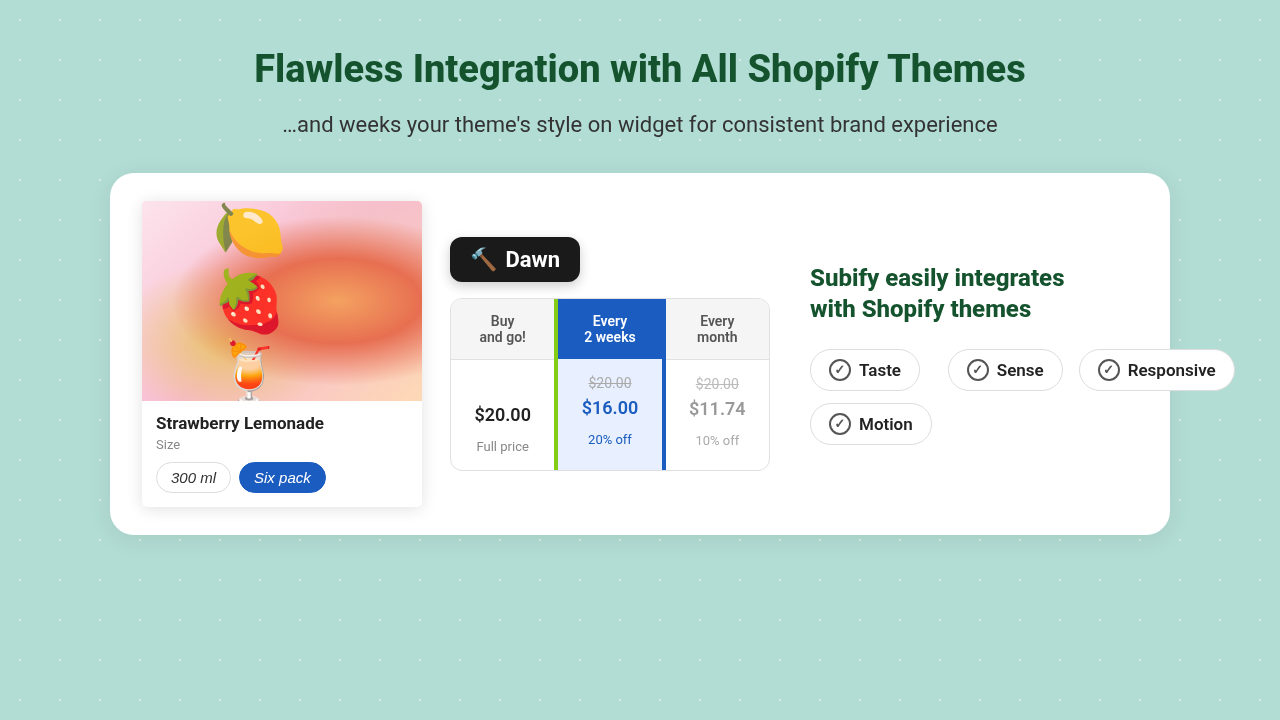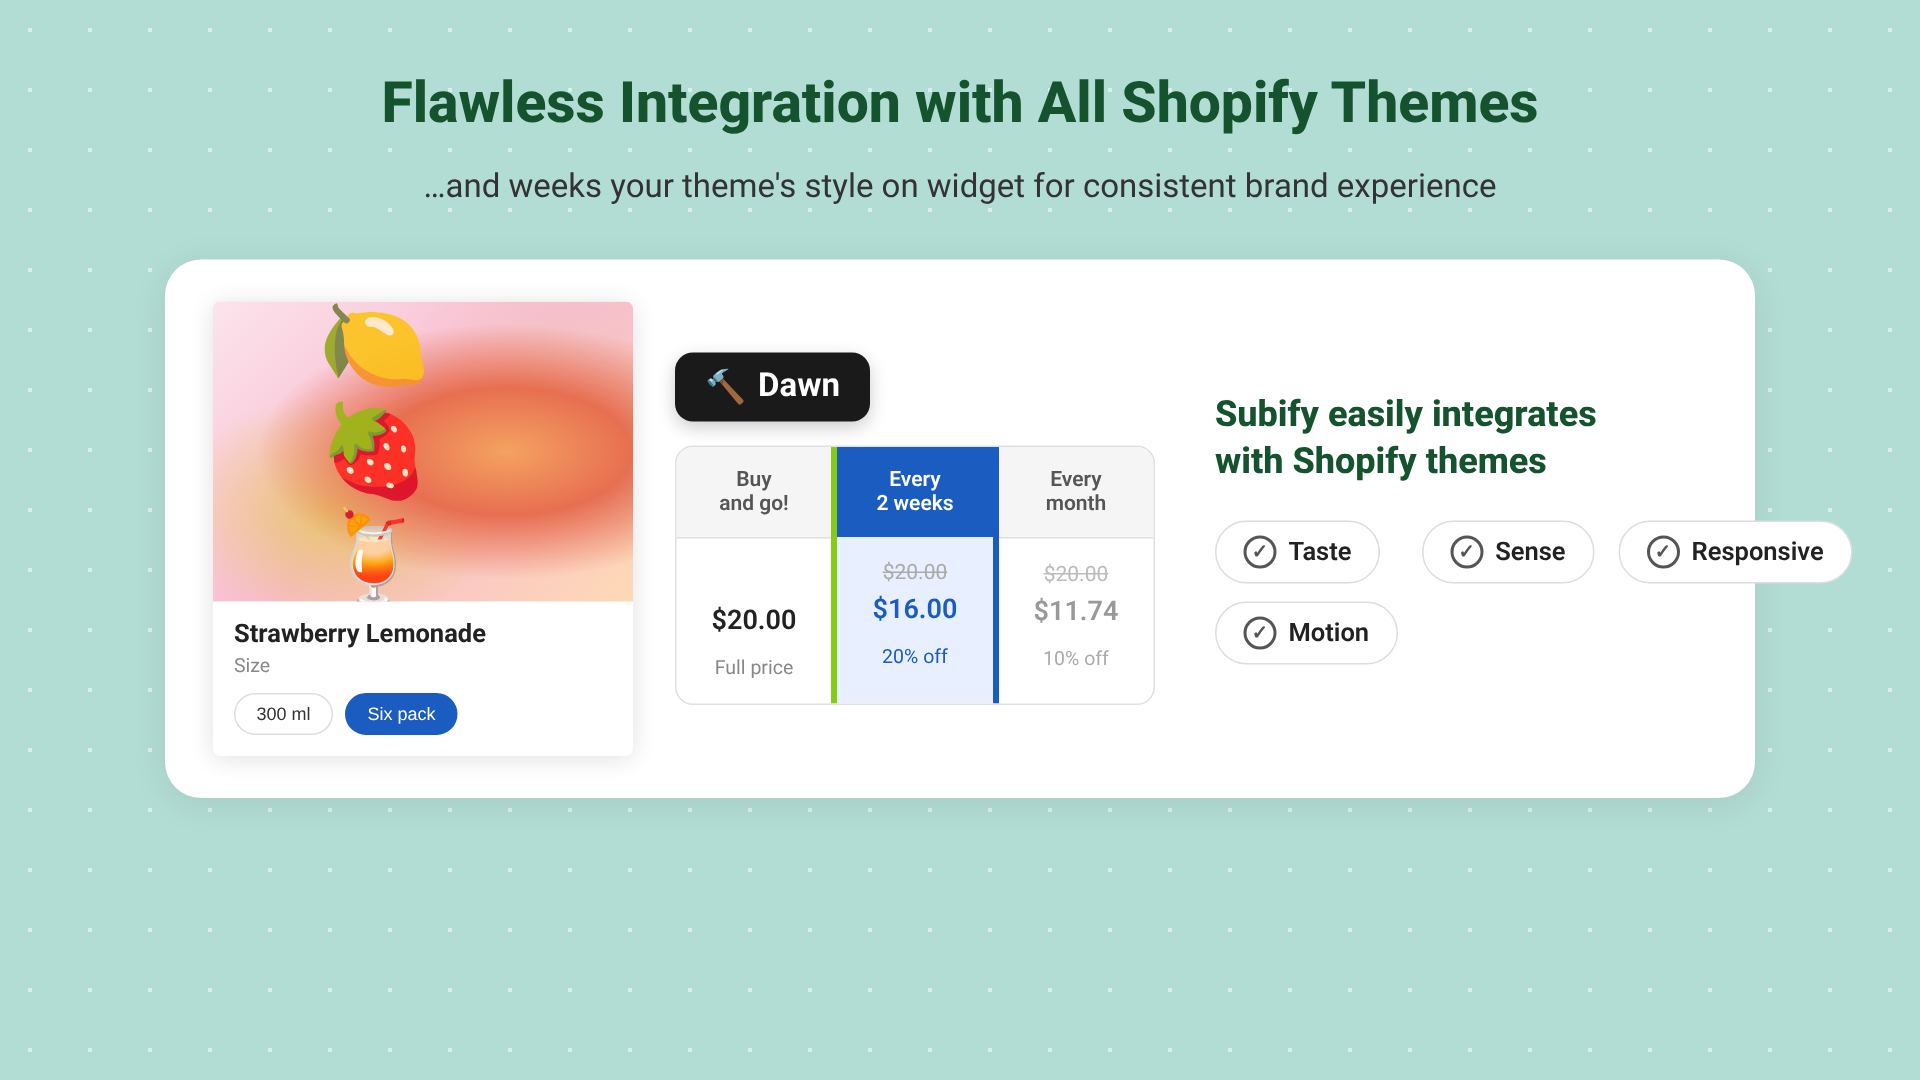--- a/index.html
+++ b/index.html
@@ -118,25 +118,26 @@
     }
 
     .product-options {
       display: flex;
       gap: 8px;
     }
 
     .option-btn {
       padding: 6px 14px;
       border-radius: 20px;
-      font-size: 12px;
+      font-size: 15px;
       font-weight: 500;
       border: 1.5px solid #ddd;
       background: white;
       color: #333;
+      font-style: italic;
     }
 
     .option-btn.active {
       background: #1a5cbf;
       color: white;
       border-color: #1a5cbf;
     }
 
     .theme-badge {
       background: #1a1a1a;

